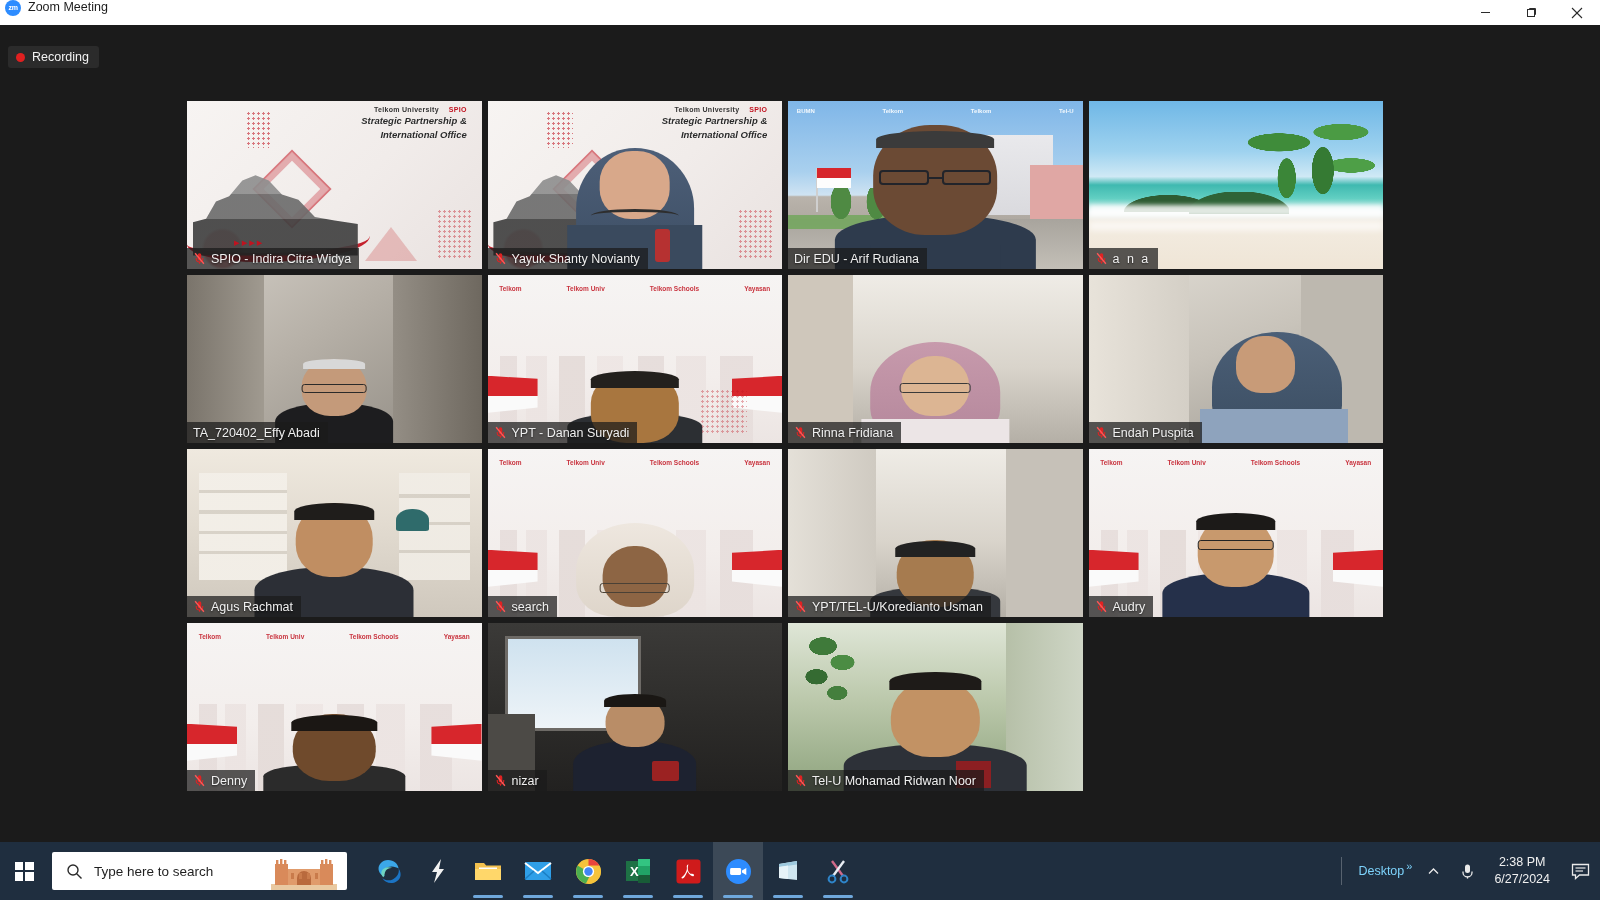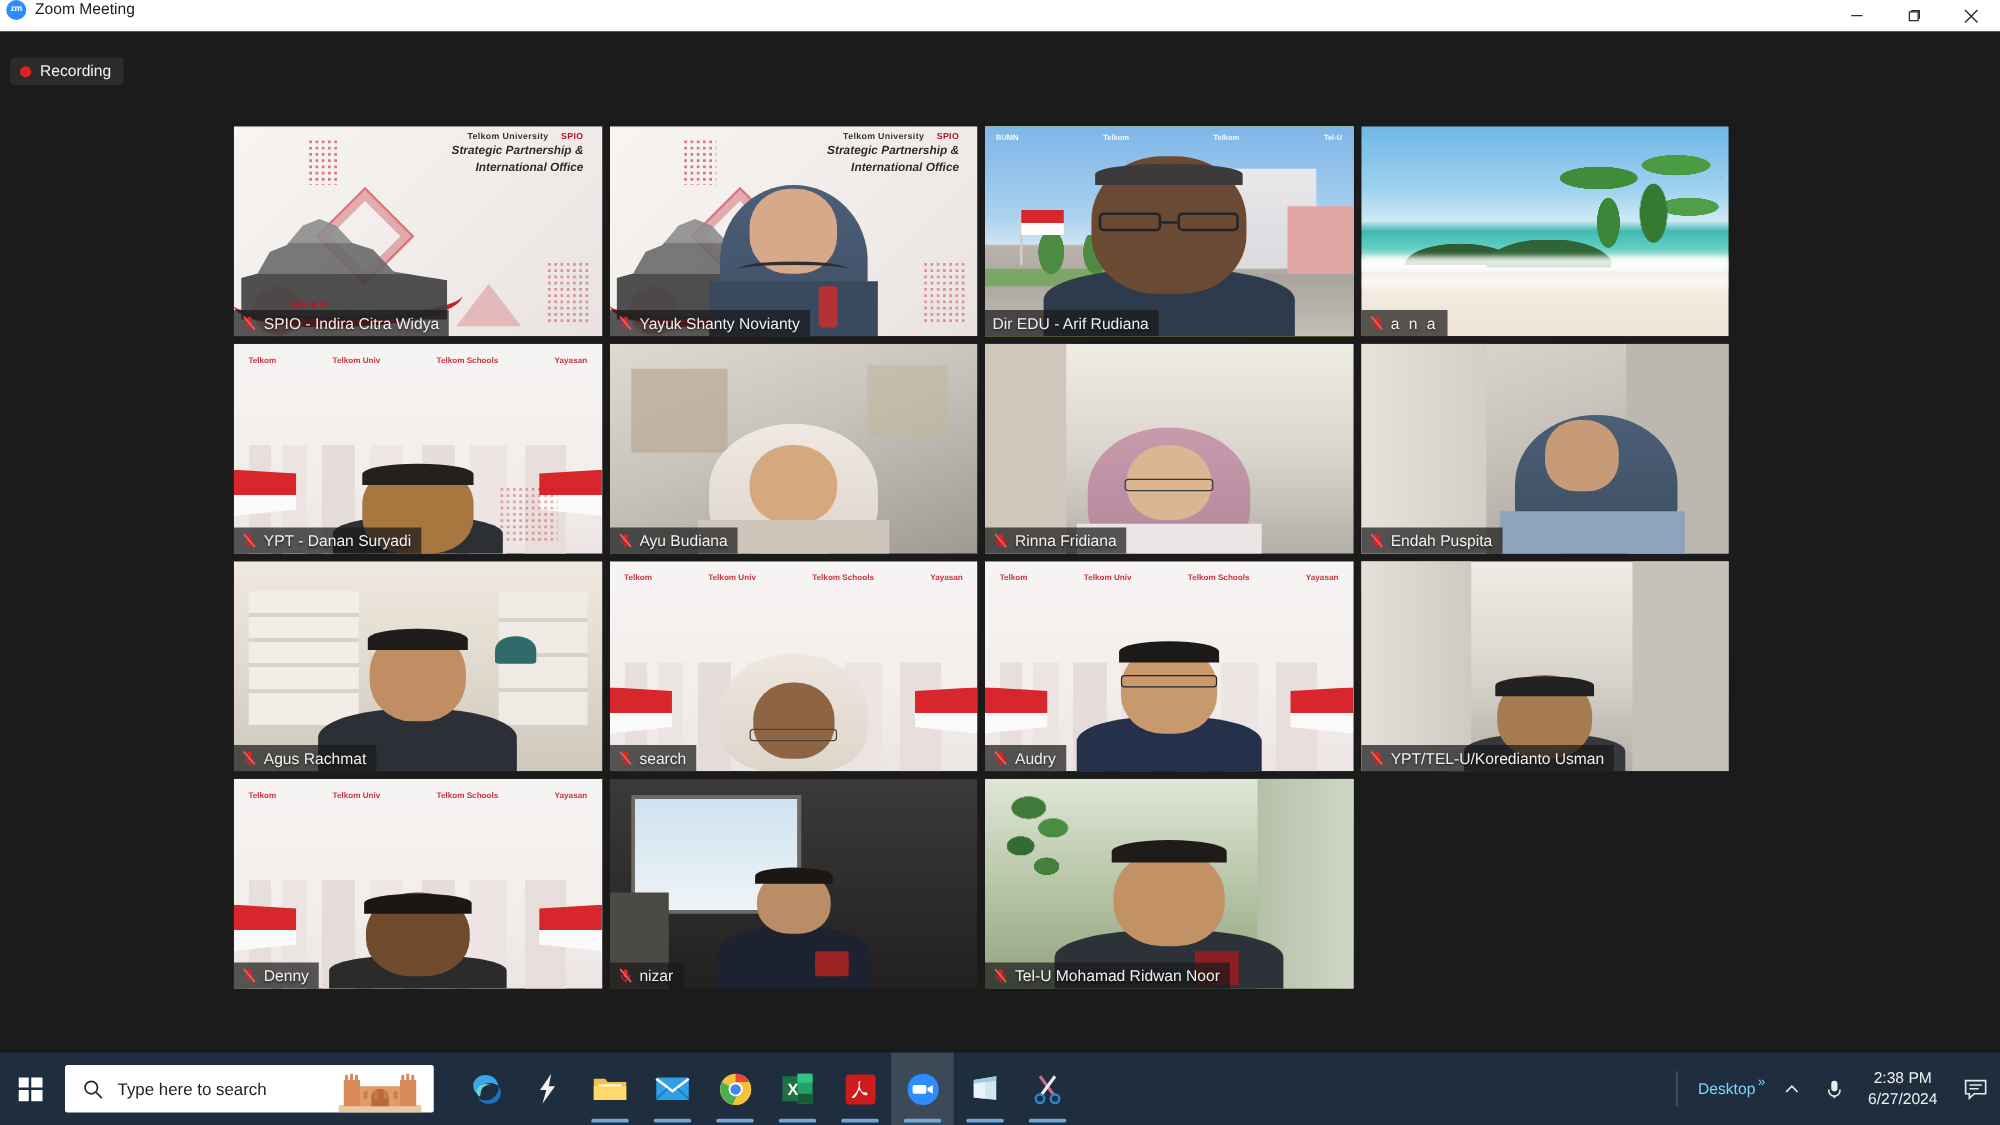--- a/index.html
+++ b/index.html
@@ -480,20 +480,35 @@
         <svg class="mute-icon" viewBox="0 0 16 16">
             <path d="M8 1.6a2.2 2.2 0 0 1 2.2 2.2v4.4A2.2 2.2 0 0 1 8 10.4a2.2 2.2 0 0 1-2.2-2.2V3.8A2.2 2.2 0 0 1 8 1.6z" fill="#e02222"></path>
             <path d="M4 7.4v.9a4 4 0 0 0 8 0v-.9" stroke="#e02222" stroke-width="1.3" fill="none"></path>
             <line x1="8" y1="12.3" x2="8" y2="14.4" stroke="#e02222" stroke-width="1.3"></line>
             <line x1="2.6" y1="1.6" x2="13.4" y2="14.4" stroke="#ff5555" stroke-width="1.7"></line>
           </svg>
         <span class="pname" style="letter-spacing:2px;">a n a</span>
       </div>
     </div>
 
+    <div class="tile">
+      <div class="bg bg-room-a">
+        <div style="position:absolute;left:0;top:0;width:26%;height:100%;background:linear-gradient(to right,#7a746b,#a09a90);"></div>
+        <div style="position:absolute;right:0;top:0;width:30%;height:100%;background:linear-gradient(to left,#6e685f,#948e85);"></div>
+        <div>
+          <div class="p-body" style="bottom:0; width:40%; height:24%; background:#1d1d1f;"></div>
+          <div class="p-head" style="bottom:16%; width:22%; height:34%; background:#c49a7a;"></div>
+          <div style="position:absolute;left:50%;transform:translateX(-50%);bottom:30%;width:22%;height:5%;border:1.5px solid #2a2a2a;border-radius:3px;"></div>
+          <div style="position:absolute;left:50%;transform:translateX(-50%);bottom:44%;width:21%;height:6%;background:#d8d8d8;border-radius:50% 50% 0 0;"></div>
+        </div>
+      </div>
+      <div class="namebar">
+        <span class="pname">TA_720402_Effy Abadi</span>
+      </div>
+    </div>
 
     <div class="tile">
       <div class="bg bg-telkom">
         <div class="tk-logos">
           <span class="tk-logo">Telkom</span>
           <span class="tk-logo">Telkom Univ</span>
           <span class="tk-logo">Telkom Schools</span>
           <span class="tk-logo">Yayasan</span>
         </div>
         <div class="tk-city"></div>
@@ -510,40 +525,20 @@
         <svg class="mute-icon" viewBox="0 0 16 16">
             <path d="M8 1.6a2.2 2.2 0 0 1 2.2 2.2v4.4A2.2 2.2 0 0 1 8 10.4a2.2 2.2 0 0 1-2.2-2.2V3.8A2.2 2.2 0 0 1 8 1.6z" fill="#e02222"></path>
             <path d="M4 7.4v.9a4 4 0 0 0 8 0v-.9" stroke="#e02222" stroke-width="1.3" fill="none"></path>
             <line x1="8" y1="12.3" x2="8" y2="14.4" stroke="#e02222" stroke-width="1.3"></line>
             <line x1="2.6" y1="1.6" x2="13.4" y2="14.4" stroke="#ff5555" stroke-width="1.7"></line>
           </svg>
         <span class="pname">YPT - Danan Suryadi</span>
       </div>
     </div>
 
-    <div class="tile">
-      <div class="bg bg-room-b">
-        <div style="position:absolute;left:6%;top:12%;width:26%;height:40%;background:#b8aa95;opacity:.7;"></div>
-        <div style="position:absolute;right:8%;top:10%;width:22%;height:34%;background:#c2b59f;opacity:.6;"></div>
-        <div>
-          <div class="hijab" style="bottom:0; width:46%; height:62%; background:linear-gradient(to bottom,#efe9e2,#ddd5cb);"></div>
-          <div class="p-head" style="bottom:14%; width:24%; height:38%; background:#d5a87e;"></div>
-          <div style="position:absolute;left:50%;transform:translateX(-50%);bottom:0;width:52%;height:16%;background:#cfc6bb;"></div>
-        </div>
-      </div>
-      <div class="namebar">
-        <svg class="mute-icon" viewBox="0 0 16 16">
-            <path d="M8 1.6a2.2 2.2 0 0 1 2.2 2.2v4.4A2.2 2.2 0 0 1 8 10.4a2.2 2.2 0 0 1-2.2-2.2V3.8A2.2 2.2 0 0 1 8 1.6z" fill="#e02222"></path>
-            <path d="M4 7.4v.9a4 4 0 0 0 8 0v-.9" stroke="#e02222" stroke-width="1.3" fill="none"></path>
-            <line x1="8" y1="12.3" x2="8" y2="14.4" stroke="#e02222" stroke-width="1.3"></line>
-            <line x1="2.6" y1="1.6" x2="13.4" y2="14.4" stroke="#ff5555" stroke-width="1.7"></line>
-          </svg>
-        <span class="pname">Ayu Budiana</span>
-      </div>
-    </div>
 
     <div class="tile">
       <div class="bg bg-room-c">
         <div style="position:absolute;left:0;top:0;width:22%;height:100%;background:#cfc7bb;"></div>
         <div>
           <div class="hijab" style="bottom:0; width:44%; height:60%; background:linear-gradient(to bottom,#c79aac,#b4879b);"></div>
           <div class="p-head" style="bottom:16%; width:23%; height:36%; background:#dcb593;"></div>
           <div style="position:absolute;left:50%;transform:translateX(-50%);bottom:30%;width:24%;height:6%;border:1.5px solid #3a3a3a;border-radius:3px;"></div>
           <div style="position:absolute;left:50%;transform:translateX(-50%);bottom:0;width:50%;height:14%;background:#ece5e6;"></div>
         </div>
@@ -624,20 +619,41 @@
             <path d="M8 1.6a2.2 2.2 0 0 1 2.2 2.2v4.4A2.2 2.2 0 0 1 8 10.4a2.2 2.2 0 0 1-2.2-2.2V3.8A2.2 2.2 0 0 1 8 1.6z" fill="#e02222"></path>
             <path d="M4 7.4v.9a4 4 0 0 0 8 0v-.9" stroke="#e02222" stroke-width="1.3" fill="none"></path>
             <line x1="8" y1="12.3" x2="8" y2="14.4" stroke="#e02222" stroke-width="1.3"></line>
             <line x1="2.6" y1="1.6" x2="13.4" y2="14.4" stroke="#ff5555" stroke-width="1.7"></line>
           </svg>
         <span class="pname">search</span>
       </div>
     </div>
 
     <div class="tile">
+      <div class="bg bg-room-c">
+        <div style="position:absolute;left:0;top:0;width:30%;height:100%;background:linear-gradient(to right,#e4e0d8,#cfcac1);"></div>
+        <div style="position:absolute;right:0;top:0;width:26%;height:100%;background:#c6c1b8;"></div>
+        <div>
+          <div class="p-body" style="bottom:0; width:44%; height:18%; background:#35383d;"></div>
+          <div class="p-head" style="bottom:6%; width:26%; height:40%; background:#a67b4f;"></div>
+          <div style="position:absolute;left:50%;transform:translateX(-50%);bottom:36%;width:27%;height:9%;background:#222;border-radius:50% 50% 0 0;"></div>
+        </div>
+      </div>
+      <div class="namebar">
+        <svg class="mute-icon" viewBox="0 0 16 16">
+            <path d="M8 1.6a2.2 2.2 0 0 1 2.2 2.2v4.4A2.2 2.2 0 0 1 8 10.4a2.2 2.2 0 0 1-2.2-2.2V3.8A2.2 2.2 0 0 1 8 1.6z" fill="#e02222"></path>
+            <path d="M4 7.4v.9a4 4 0 0 0 8 0v-.9" stroke="#e02222" stroke-width="1.3" fill="none"></path>
+            <line x1="8" y1="12.3" x2="8" y2="14.4" stroke="#e02222" stroke-width="1.3"></line>
+            <line x1="2.6" y1="1.6" x2="13.4" y2="14.4" stroke="#ff5555" stroke-width="1.7"></line>
+          </svg>
+        <span class="pname">YPT/TEL-U/Koredianto Usman</span>
+      </div>
+    </div>
+
+    <div class="tile">
       <div class="bg bg-telkom">
         <div class="tk-logos">
           <span class="tk-logo">Telkom</span>
           <span class="tk-logo">Telkom Univ</span>
           <span class="tk-logo">Telkom Schools</span>
           <span class="tk-logo">Yayasan</span>
         </div>
         <div class="tk-city"></div>
         <div class="tk-flag-l"></div>
         <div class="tk-flag-r"></div>
@@ -649,41 +665,20 @@
         </div>
       </div>
       <div class="namebar">
         <svg class="mute-icon" viewBox="0 0 16 16">
             <path d="M8 1.6a2.2 2.2 0 0 1 2.2 2.2v4.4A2.2 2.2 0 0 1 8 10.4a2.2 2.2 0 0 1-2.2-2.2V3.8A2.2 2.2 0 0 1 8 1.6z" fill="#e02222"></path>
             <path d="M4 7.4v.9a4 4 0 0 0 8 0v-.9" stroke="#e02222" stroke-width="1.3" fill="none"></path>
             <line x1="8" y1="12.3" x2="8" y2="14.4" stroke="#e02222" stroke-width="1.3"></line>
             <line x1="2.6" y1="1.6" x2="13.4" y2="14.4" stroke="#ff5555" stroke-width="1.7"></line>
           </svg>
         <span class="pname">Audry</span>
-      </div>
-    </div>
-
-    <div class="tile">
-      <div class="bg bg-room-c">
-        <div style="position:absolute;left:0;top:0;width:30%;height:100%;background:linear-gradient(to right,#e4e0d8,#cfcac1);"></div>
-        <div style="position:absolute;right:0;top:0;width:26%;height:100%;background:#c6c1b8;"></div>
-        <div>
-          <div class="p-body" style="bottom:0; width:44%; height:18%; background:#35383d;"></div>
-          <div class="p-head" style="bottom:6%; width:26%; height:40%; background:#a67b4f;"></div>
-          <div style="position:absolute;left:50%;transform:translateX(-50%);bottom:36%;width:27%;height:9%;background:#222;border-radius:50% 50% 0 0;"></div>
-        </div>
-      </div>
-      <div class="namebar">
-        <svg class="mute-icon" viewBox="0 0 16 16">
-            <path d="M8 1.6a2.2 2.2 0 0 1 2.2 2.2v4.4A2.2 2.2 0 0 1 8 10.4a2.2 2.2 0 0 1-2.2-2.2V3.8A2.2 2.2 0 0 1 8 1.6z" fill="#e02222"></path>
-            <path d="M4 7.4v.9a4 4 0 0 0 8 0v-.9" stroke="#e02222" stroke-width="1.3" fill="none"></path>
-            <line x1="8" y1="12.3" x2="8" y2="14.4" stroke="#e02222" stroke-width="1.3"></line>
-            <line x1="2.6" y1="1.6" x2="13.4" y2="14.4" stroke="#ff5555" stroke-width="1.7"></line>
-          </svg>
-        <span class="pname">YPT/TEL-U/Koredianto Usman</span>
       </div>
     </div>
 
     <div class="tile">
       <div class="bg bg-telkom">
         <div class="tk-logos">
           <span class="tk-logo">Telkom</span>
           <span class="tk-logo">Telkom Univ</span>
           <span class="tk-logo">Telkom Schools</span>
           <span class="tk-logo">Yayasan</span>

